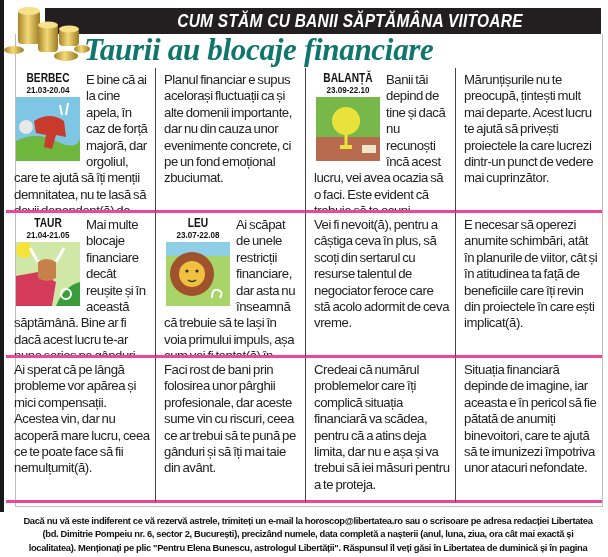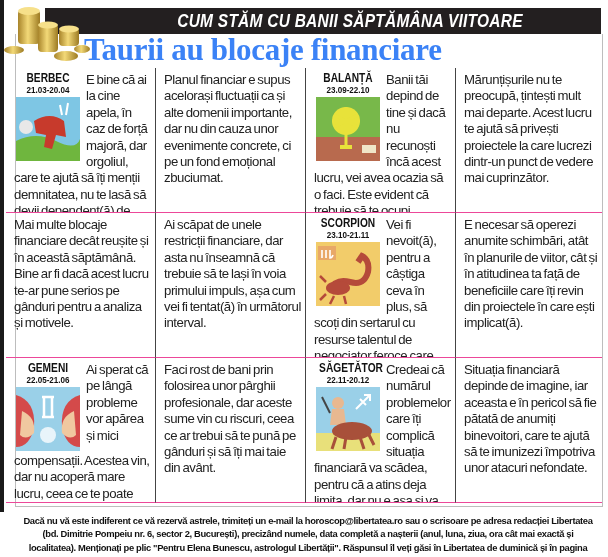--- a/index.html
+++ b/index.html
@@ -1,24 +1,24 @@
 <!DOCTYPE html>
 <html><head>
 <meta charset="utf-8">
 <style>
   html,body{margin:0;padding:0;background:#fff;}
   body{width:608px;height:557px;position:relative;overflow:hidden;font-family:"Liberation Sans",sans-serif;color:#222;}
   .left-rule{position:absolute;left:0;top:0;width:4px;height:512px;background:#1a1a1a;}
   .topbar{position:absolute;left:45px;top:8px;width:556px;height:26px;background:#231f20;}
   .kicker{position:absolute;left:120px;top:9px;width:460px;text-align:center;color:#fff;font-family:"Liberation Sans",sans-serif;font-weight:bold;font-style:italic;font-size:18px;letter-spacing:0.3px;transform:scaleX(0.86);transform-origin:center;line-height:24px;}
-  .title{position:absolute;left:84px;top:33px;color:#3b82f6;font-family:"Liberation Serif",serif;font-weight:bold;font-size:31px;line-height:34px;letter-spacing:-0.3px;}
+  .title{position:absolute;left:84px;top:33px;color:#0f766e;font-family:"Liberation Serif",serif;font-style:italic;font-weight:bold;font-size:31px;line-height:34px;letter-spacing:-0.3px;}
   .coins{position:absolute;left:2px;top:4px;width:90px;height:60px;}
   .frame{position:absolute;left:15px;top:34px;width:586px;height:472px;border:1px solid #bdbdbd;border-top:none;}
   .grid{position:absolute;left:6px;top:68px;width:596px;display:grid;grid-template-columns:150px 150px 150px 146px;grid-template-rows:145px 145px 145px;}
-  .cell{position:relative;border-right:1px solid #444;border-bottom:1px solid #ec4899;padding:4px 4px 0 8px;box-sizing:border-box;overflow:hidden;}
+  .cell{position:relative;border-right:1px solid #444;border-bottom:3px solid #ec4899;padding:4px 4px 0 8px;box-sizing:border-box;overflow:hidden;}
   .cell.last-col{border-right:none;}
   .head{float:left;width:68px;margin-right:4px;text-align:center;}
   .sign{font-family:"Liberation Sans",sans-serif;font-weight:bold;font-size:12px;line-height:12px;transform:scaleX(0.85);transform-origin:center;white-space:nowrap;display:block;color:#111;}
   .dates{font-family:"Liberation Sans",sans-serif;font-weight:bold;font-size:9.5px;line-height:11px;transform:scaleX(0.85);transform-origin:center;white-space:nowrap;display:block;color:#111;}
   .pic{width:64px;height:64px;margin:2px 0 2px 2px;display:block;}
   .text{font-family:"Liberation Sans",sans-serif;font-size:13.2px;line-height:16.4px;color:#222;letter-spacing:-0.45px;word-spacing:-1px;}
   .footer{position:absolute;left:18px;top:514px;width:580px;text-align:center;font-family:"Liberation Sans",sans-serif;font-weight:bold;font-size:9.4px;line-height:13.4px;color:#111;letter-spacing:-0.35px;}
 </style>
 </head>
 <body>
@@ -84,83 +84,71 @@
         </svg>
     </div>
     <div class="text">Banii tăi depind de tine și dacă nu recunoști încă acest lucru, vei avea ocazia să o faci. Este evident că trebuie să te ocupi singur(ă) de aceste probleme.</div>
   </div>
 
   <div class="cell last-col">
     <div class="text">Mărunțișurile nu te preocupă, țintești mult mai departe. Acest lucru te ajută să privești proiectele la care lucrezi dintr-un punct de vedere mai cuprinzător.</div>
   </div>
 
   <div class="cell">
+    <div class="head">
+      <span class="sign">TAUR</span>
+      <span class="dates">21.04-21.05</span>
+      <svg class="pic" viewBox="0 0 64 64">
+          <rect width="64" height="64" fill="#cfe8a8"></rect>
+          <circle cx="8" cy="8" r="8" fill="#f5e23a"></circle>
+          <path d="M40 64 Q48 44 64 40 V64Z" fill="#3a9c3a"></path>
+          <path d="M0 34 L22 30 L40 40 L36 64 H0Z" fill="#d43a5a"></path>
+          <path d="M22 20 Q30 14 40 20 L40 36 Q31 42 22 36Z" fill="#c8804a"></path>
+          <path d="M22 20 L14 6 M40 20 L48 6" stroke="#fff" stroke-width="3"></path>
+          <circle cx="50" cy="52" r="5" fill="none" stroke="#fff" stroke-width="2"></circle>
+        </svg>
+    </div>
     <div class="text">Mai multe blocaje financiare decât reușite și în această săptămână. Bine ar fi dacă acest lucru te-ar pune serios pe gânduri pentru a analiza și motivele.</div>
   </div>
 
   <div class="cell">
+    <div class="head">
+      <span class="sign">LEU</span>
+      <span class="dates">23.07-22.08</span>
+      <svg class="pic" viewBox="0 0 64 64">
+          <rect width="64" height="64" fill="#a8d46a"></rect>
+          <rect width="64" height="14" fill="#8ecfe6"></rect>
+          <circle cx="26" cy="32" r="22" fill="#a0522d"></circle>
+          <circle cx="26" cy="32" r="13" fill="#f0c040"></circle>
+          <circle cx="21" cy="29" r="1.6" fill="#333"></circle>
+          <circle cx="31" cy="29" r="1.6" fill="#333"></circle>
+          <path d="M22 38 q4 3 8 0" stroke="#333" stroke-width="1.5" fill="none"></path>
+          <path d="M46 56 q0 -10 6 -8 q6 2 2 8" fill="none" stroke="#fff" stroke-width="2"></path>
+        </svg>
+    </div>
     <div class="text">Ai scăpat de unele restricții financiare, dar asta nu înseamnă că trebuie să te lași în voia primului impuls, așa cum vei fi tentat(ă) în următorul interval.</div>
   </div>
 
   <div class="cell">
-    <div class="head">
-      <span class="sign">SCORPION</span>
-      <span class="dates">23.10-21.11</span>
-      <svg class="pic" viewBox="0 0 64 64">
-          <rect width="64" height="64" fill="#f2cc6a"></rect>
-          <rect x="2" y="4" width="18" height="14" fill="#e8a868"></rect>
-          <path d="M6 8 v8 M10 8 v8 M14 8 v8 q2 0 3 -3" stroke="#fff" stroke-width="1.6" fill="none"></path>
-          <path d="M14 48 Q20 36 34 40 Q48 44 52 30 Q54 18 46 14 L42 20" fill="none" stroke="#b54a3a" stroke-width="6"></path>
-          <ellipse cx="22" cy="46" rx="12" ry="7" fill="#b54a3a"></ellipse>
-          <path d="M10 40 L4 34 M10 52 L4 58 M18 54 L14 62 M28 54 L30 62" stroke="#b54a3a" stroke-width="2.5"></path>
-        </svg>
-    </div>
     <div class="text">Vei fi nevoit(ă), pentru a câștiga ceva în plus, să scoți din sertarul cu resurse talentul de negociator feroce care stă acolo adormit de ceva vreme.</div>
   </div>
 
   <div class="cell last-col">
     <div class="text">E necesar să operezi anumite schimbări, atât în planurile de viitor, cât și în atitudinea ta față de beneficiile care îți revin din proiectele în care ești implicat(ă).</div>
   </div>
 
   <div class="cell">
-    <div class="head">
-      <span class="sign">GEMENI</span>
-      <span class="dates">22.05-21.06</span>
-      <svg class="pic" viewBox="0 0 64 64">
-          <rect width="64" height="64" fill="#9ad0e8"></rect>
-          <path d="M0 8 Q20 14 18 40 Q14 60 0 60Z" fill="#d44a4a"></path>
-          <path d="M64 8 Q44 14 46 40 Q50 60 64 60Z" fill="#d44a4a"></path>
-          <path d="M6 24 Q20 30 18 46 Q10 54 4 48Z" fill="#f0c8a0"></path>
-          <path d="M58 24 Q44 30 46 46 Q54 54 60 48Z" fill="#f0c8a0"></path>
-          <path d="M28 10 v20 M36 10 v20 M26 10 h12 M26 30 h12" stroke="#fff" stroke-width="2.5"></path>
-          <circle cx="32" cy="48" r="8" fill="#e8f4fa"></circle>
-        </svg>
-    </div>
     <div class="text">Ai sperat că pe lângă probleme vor apărea și mici compensații. Acestea vin, dar nu acoperă mare lucru, ceea ce te poate face să fii nemulțumit(ă).</div>
   </div>
 
   <div class="cell">
     <div class="text">Faci rost de bani prin folosirea unor pârghii profesionale, dar aceste sume vin cu riscuri, ceea ce ar trebui să te pună pe gânduri și să îți mai taie din avânt.</div>
   </div>
 
   <div class="cell">
-    <div class="head">
-      <span class="sign">SĂGETĂTOR</span>
-      <span class="dates">22.11-20.12</span>
-      <svg class="pic" viewBox="0 0 64 64">
-          <rect width="64" height="64" fill="#9ad0e8"></rect>
-          <rect y="46" width="64" height="18" fill="#e8e07a"></rect>
-          <circle cx="22" cy="16" r="6" fill="#e8b890"></circle>
-          <path d="M16 22 L28 22 L30 38 L14 38Z" fill="#e8b890"></path>
-          <ellipse cx="36" cy="44" rx="20" ry="9" fill="#a8503a"></ellipse>
-          <path d="M20 50 L16 62 M30 50 L28 62 M44 50 L48 62 M52 46 L58 58" stroke="#a8503a" stroke-width="3"></path>
-          <path d="M6 10 L14 26" stroke="#444" stroke-width="2"></path>
-          <path d="M40 22 L54 8 M48 8 h6 v6 M44 12 l6 6" stroke="#fff" stroke-width="2" fill="none"></path>
-        </svg>
-    </div>
     <div class="text">Credeai că numărul problemelor care îți complică situația financiară va scădea, pentru că a atins deja limita, dar nu e așa și va trebui să iei măsuri pentru a te proteja.</div>
   </div>
 
   <div class="cell last-col">
     <div class="text">Situația financiară depinde de imagine, iar aceasta e în pericol să fie pătată de anumiți binevoitori, care te ajută să te imunizezi împotriva unor atacuri nefondate.</div>
   </div>
 
 </div>
 
 <div class="footer">Dacă nu vă este indiferent ce vă rezervă astrele, trimiteți un e-mail la horoscop@libertatea.ro sau o scrisoare pe adresa redacției Libertatea (bd. Dimitrie Pompeiu nr. 6, sector 2, București), precizând numele, data completă a nașterii (anul, luna, ziua, ora cât mai exactă și localitatea). Menționați pe plic "Pentru Elena Bunescu, astrologul Libertății". Răspunsul îl veți găsi în Libertatea de duminică și în pagina specială de horoscop din ghidul Libertatea de weekend</div>

